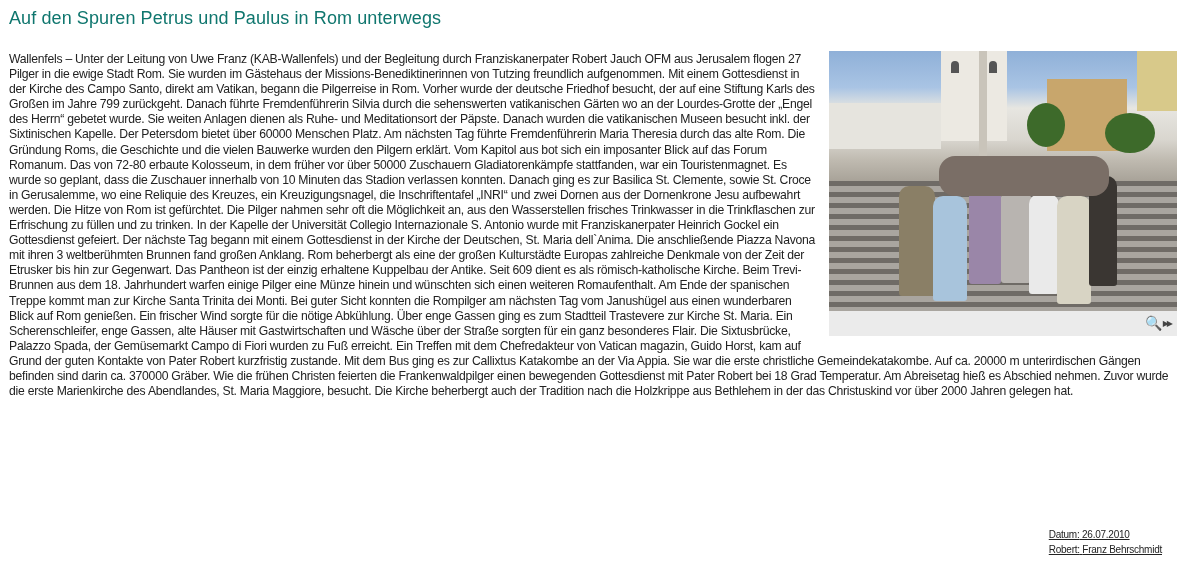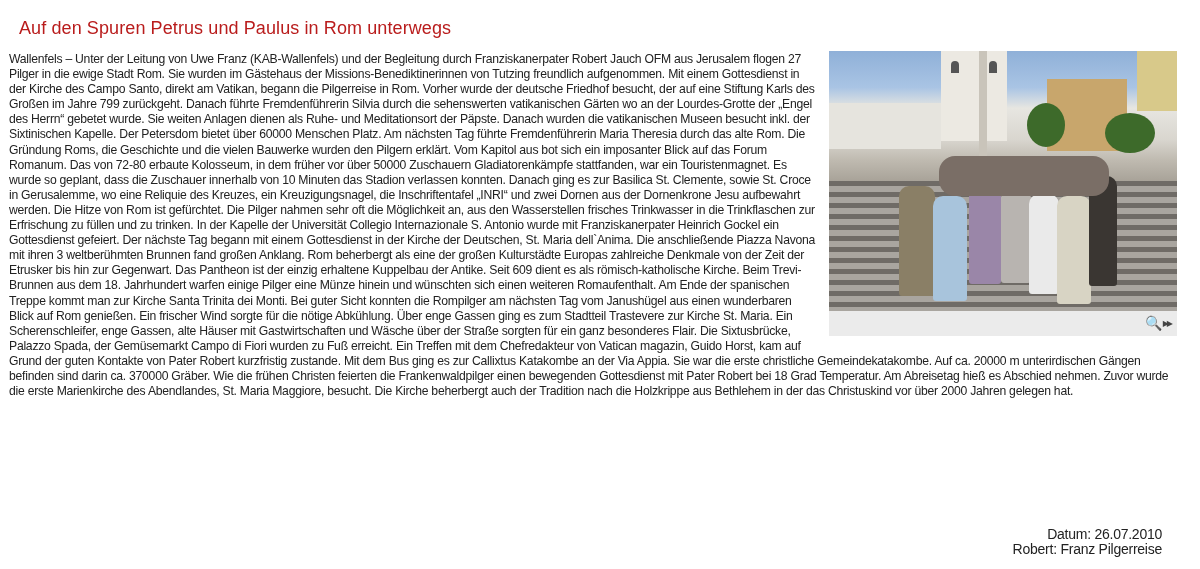--- a/index.html
+++ b/index.html
@@ -1,37 +1,37 @@
 <!DOCTYPE html>
 <html><head>
 <meta charset="utf-8">
 <style>
   html,body{margin:0;padding:0;background:#fff;}
   body{width:1200px;height:569px;overflow:hidden;position:relative;font-family:"Liberation Sans",sans-serif;color:#222;}
-  .title{position:absolute;left:9px;top:8px;margin:10px;font-size:18px;font-weight:normal;color:#b91c1c;letter-spacing:0.1px;}
+  .title{position:absolute;left:9px;top:8px;margin:0;font-size:18px;font-weight:normal;color:#0f766e;letter-spacing:0.1px;}
   .article{position:absolute;left:9px;top:52px;width:1175px;font-size:12.2px;line-height:15.1px;letter-spacing:-0.25px;word-spacing:0px;}
   .figure{float:right;width:348px;margin:-1px 7px 4px 10px;}
   .photo{width:348px;height:260px;position:relative;overflow:hidden;
     background:linear-gradient(180deg,#8fb0d8 0%,#a9c4e4 14%,#e7e6e1 22%,#d9d6cf 34%,#bfbab0 42%,#9a948a 55%,#6e6a64 70%,#8a8680 85%,#b4b1ab 100%);}
   .sky-church{position:absolute;left:112px;top:0;width:66px;height:90px;background:#ece9e2;}
   .sky-church .bell{position:absolute;top:10px;width:8px;height:12px;border-radius:4px 4px 0 0;background:#555;}
   .obelisk{position:absolute;left:150px;top:0;width:8px;height:110px;background:#c9c4ba;}
   .palace{position:absolute;left:0;top:52px;width:112px;height:46px;background:#e6e4de;}
   .building{position:absolute;right:50px;top:28px;width:80px;height:72px;background:#c8a66c;}
   .building2{position:absolute;right:0;top:0;width:40px;height:60px;background:#d8c98a;}
   .tree{position:absolute;border-radius:50%;background:#3d6a2a;}
   .steps{position:absolute;left:0;top:130px;width:348px;height:130px;
     background:repeating-linear-gradient(180deg,#6f6b66 0px,#6f6b66 5px,#a9a59f 5px,#a9a59f 11px);}
   .group{position:absolute;left:60px;top:95px;width:220px;height:160px;}
   .person{position:absolute;border-radius:10px 10px 3px 3px;}
   .caption-bar{height:25px;background:#ebebeb;position:relative;}
   .zoom-btn{position:absolute;right:6px;top:5px;font-size:13px;color:#444;cursor:pointer;line-height:14px;}
   .zoom-btn .mag{font-size:14px;}
   .zoom-btn .arr{font-size:8px;letter-spacing:-2px;vertical-align:2px;}
-  .meta{position:absolute;right:38px;top:527px;text-align:right;font-size:14px;line-height:15px;letter-spacing:-0.25px;}
+  .meta{position:absolute;right:38px;top:527px;text-align:left;font-size:10px;line-height:15px;letter-spacing:-0.25px;text-decoration:underline;}
 </style>
 </head>
 <body>
 
 <h1 class="title">Auf den Spuren Petrus und Paulus in Rom unterwegs</h1>
 
 <div class="article">
   <div class="figure">
     <div class="photo" title="Pilgergruppe auf der Spanischen Treppe vor Santa Trinita dei Monti">
       <div class="palace"></div>
@@ -65,15 +65,15 @@
   <span>Wallenfels – Unter der Leitung von Uwe Franz (KAB-Wallenfels) und der Begleitung durch Franziskanerpater Robert Jauch OFM aus Jerusalem flogen 27 Pilger in die ewige Stadt Rom. Sie wurden im Gästehaus der Missions-Benediktinerinnen von Tutzing freundlich aufgenommen. Mit einem Gottesdienst in der Kirche des Campo Santo, direkt am Vatikan, begann die Pilgerreise in Rom. Vorher wurde der deutsche Friedhof besucht, der auf eine Stiftung Karls des Großen im Jahre 799 zurückgeht. Danach führte Fremdenführerin Silvia durch die sehenswerten vatikanischen Gärten wo an der Lourdes-Grotte der „Engel des Herrn“ gebetet wurde. Sie weiten Anlagen dienen als Ruhe- und Meditationsort der Päpste. Danach wurden die vatikanischen Museen besucht inkl. der Sixtinischen Kapelle. Der Petersdom bietet über 60000 Menschen Platz. Am nächsten Tag führte Fremdenführerin Maria Theresia durch das alte Rom. Die Gründung Roms, die Geschichte und die vielen Bauwerke wurden den Pilgern erklärt. Vom Kapitol aus bot sich ein imposanter Blick auf das Forum Romanum. Das von 72-80 erbaute Kolosseum, in dem früher vor über 50000 Zuschauern Gladiatorenkämpfe stattfanden, war ein Touristenmagnet. Es wurde so geplant, dass die Zuschauer innerhalb von 10 Minuten das Stadion verlassen konnten. Danach ging es zur Basilica St. Clemente, sowie St. Croce in Gerusalemme, wo eine Reliquie des Kreuzes, ein Kreuzigungsnagel, die Inschriftentafel „INRI“ und zwei Dornen aus der Dornenkrone Jesu aufbewahrt werden. Die Hitze von Rom ist gefürchtet. Die Pilger nahmen sehr oft die Möglichkeit an, aus den Wasserstellen frisches Trinkwasser in die Trinkflaschen zur Erfrischung zu füllen und zu trinken. In der Kapelle der Universität Collegio Internazionale S. Antonio wurde mit Franziskanerpater Heinrich Gockel ein Gottesdienst gefeiert. Der nächste Tag begann mit einem Gottesdienst in der Kirche der Deutschen, St. Maria dell`Anima. Die anschließende Piazza Navona mit ihren 3 weltberühmten Brunnen fand großen Anklang. Rom beherbergt als eine der großen Kulturstädte Europas zahlreiche Denkmale von der Zeit der Etrusker bis hin zur Gegenwart. Das Pantheon ist der einzig erhaltene Kuppelbau der Antike. Seit 609 dient es als römisch-katholische Kirche. Beim Trevi-Brunnen aus dem 18. Jahrhundert warfen einige Pilger eine Münze hinein und wünschten sich einen weiteren Romaufenthalt. Am Ende der spanischen Treppe kommt man zur Kirche Santa Trinita dei Monti. Bei guter Sicht konnten die Rompilger am nächsten Tag vom Janushügel aus einen wunderbaren Blick auf Rom genießen. Ein frischer Wind sorgte für die nötige Abkühlung. Über enge Gassen ging es zum Stadtteil Trastevere zur Kirche St. Maria. Ein Scherenschleifer, enge Gassen, alte Häuser mit Gastwirtschaften und Wäsche über der Straße sorgten für ein ganz besonderes Flair. Die Sixtusbrücke, Palazzo Spada, der Gemüsemarkt Campo di Fiori wurden zu Fuß erreicht. Ein Treffen mit dem Chefredakteur von Vatican magazin, Guido Horst, kam auf Grund der guten Kontakte von Pater Robert kurzfristig zustande. Mit dem Bus ging es zur Callixtus Katakombe an der Via Appia. Sie war die erste christliche Gemeindekatakombe. Auf ca. 20000 m unterirdischen Gängen befinden sind darin ca. 370000 Gräber. Wie die frühen Christen feierten die Frankenwaldpilger einen bewegenden Gottesdienst mit Pater Robert bei 18 Grad Temperatur. Am Abreisetag hieß es Abschied nehmen. Zuvor wurde die erste Marienkirche des Abendlandes, St. Maria Maggiore, besucht. Die Kirche beherbergt auch der Tradition nach die Holzkrippe aus Bethlehem in der das Christuskind vor über 2000 Jahren gelegen hat.</span>
 </div>
 
 <div class="meta">
   <div>
     <span>Datum:</span>
     <span>26.07.2010</span>
   </div>
   <div>
     <span>Robert:</span>
-    <span>Franz Pilgerreise</span>
+    <span>Franz Behrschmidt</span>
   </div>
 </div>
 
 </body></html>

